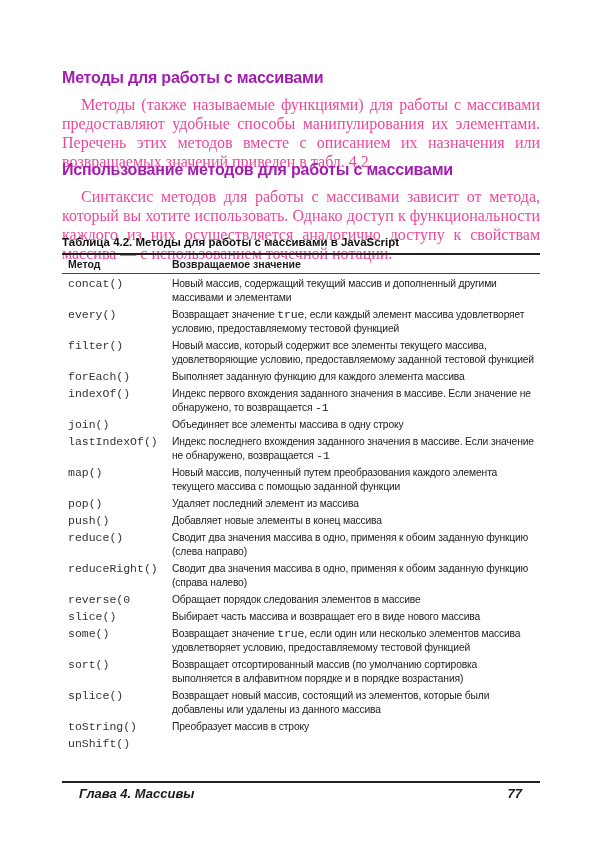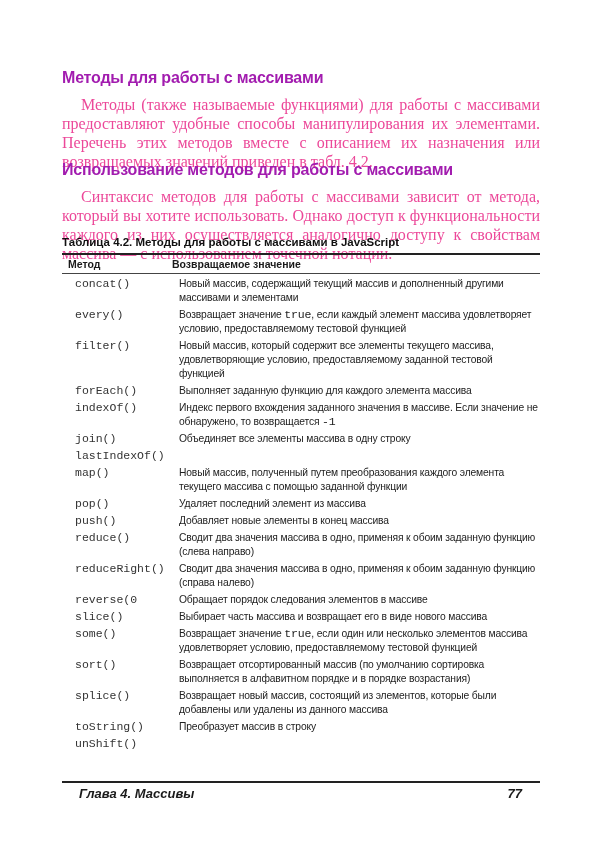--- a/index.html
+++ b/index.html
@@ -20,21 +20,21 @@
     .caption {
       position: absolute; top: 236px; left: 0;
       font-family: "Liberation Sans", sans-serif; font-weight: bold; font-size: 11.5px; color: #111;
     }
     .rule-top { position: absolute; top: 253px; left: 0; width: 478px; height: 2px; background: #222; }
     .rule-head { position: absolute; top: 273px; left: 0; width: 478px; height: 1px; background: #444; }
     .thead { position: absolute; top: 258px; left: 0; width: 478px; font-family: "Liberation Sans", sans-serif; font-weight: bold; font-size: 10.5px; }
     .thead .c1 { position: absolute; left: 6px; }
     .thead .c2 { position: absolute; left: 110px; }
     .tbody { position: absolute; top: 277px; left: 0; width: 478px; }
-    .row { display: flex; margin-bottom: 3px; margin-left: 7px; }
+    .row { display: flex; margin-bottom: 3px; }
     .row .m {
       width: 110px; flex: none; padding-left: 6px; box-sizing: border-box;
       font-family: "Liberation Mono", monospace; font-size: 11.5px; line-height: 14px; color: #333;
     }
     .row .d {
       flex: 1; font-family: "Liberation Sans", sans-serif; font-size: 10.3px; line-height: 14px; color: #222;
       letter-spacing: -0.15px;
     }
     .row .d code { font-family: "Liberation Mono", monospace; font-size: 11.5px; }
     .rule-foot { position: absolute; top: 781px; left: 0; width: 478px; height: 2px; background: #222; }
@@ -83,20 +83,21 @@
       <div class="row">
         <div class="m">indexOf()</div>
         <div class="d"><span>Индекс первого вхождения заданного значения в массиве. Если значение не обнаружено, то возвращается </span><code>-1</code><span></span></div>
       </div>
       <div class="row">
         <div class="m">join()</div>
         <div class="d">Объединяет все элементы массива в одну строку</div>
       </div>
       <div class="row">
         <div class="m">lastIndexOf()</div>
+        <div class="d"><span>Индекс последнего вхождения заданного значения в массиве. Если значение не обнаружено, возвращается </span><code>-1</code><span></span></div>
       </div>
       <div class="row">
         <div class="m">map()</div>
         <div class="d">Новый массив, полученный путем преобразования каждого элемента текущего массива с помощью заданной функции</div>
       </div>
       <div class="row">
         <div class="m">pop()</div>
         <div class="d">Удаляет последний элемент из массива</div>
       </div>
       <div class="row">

